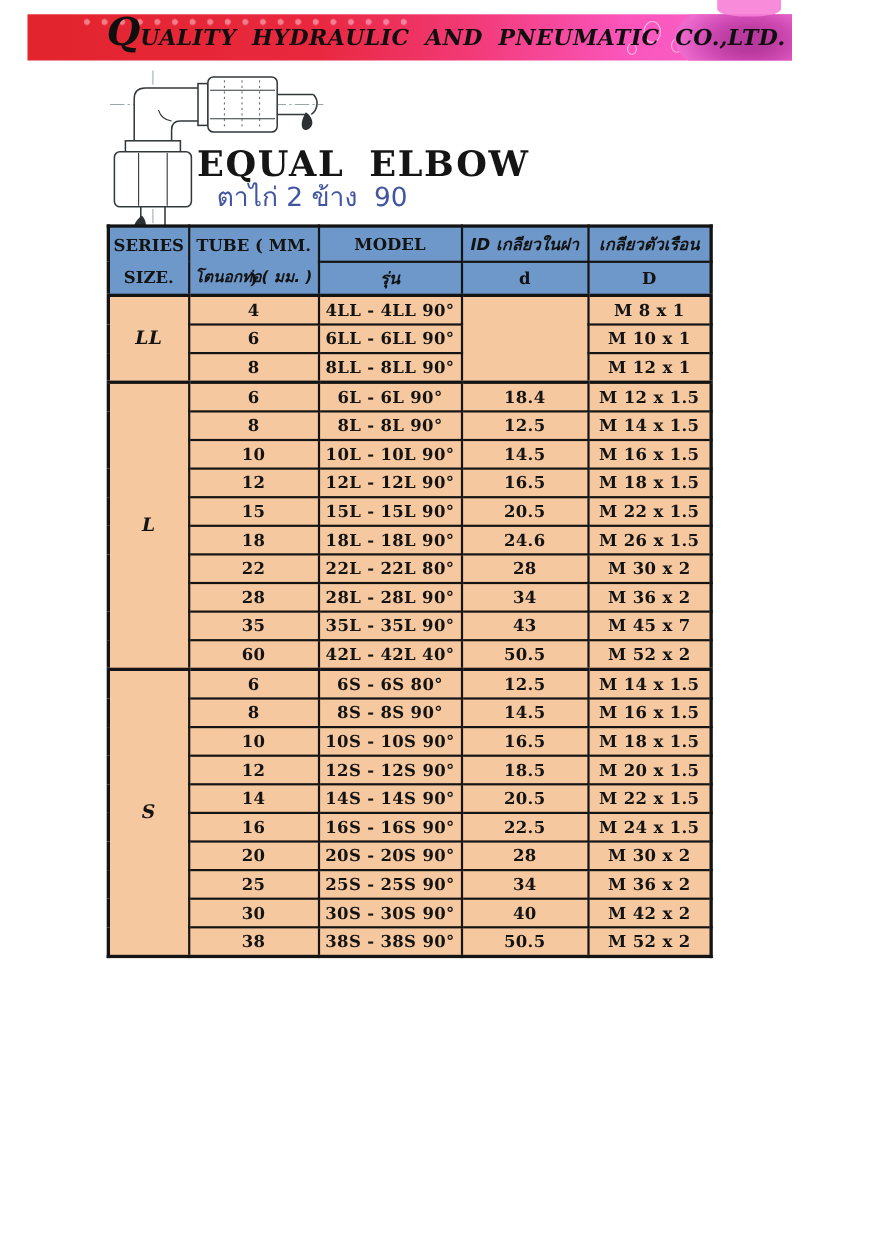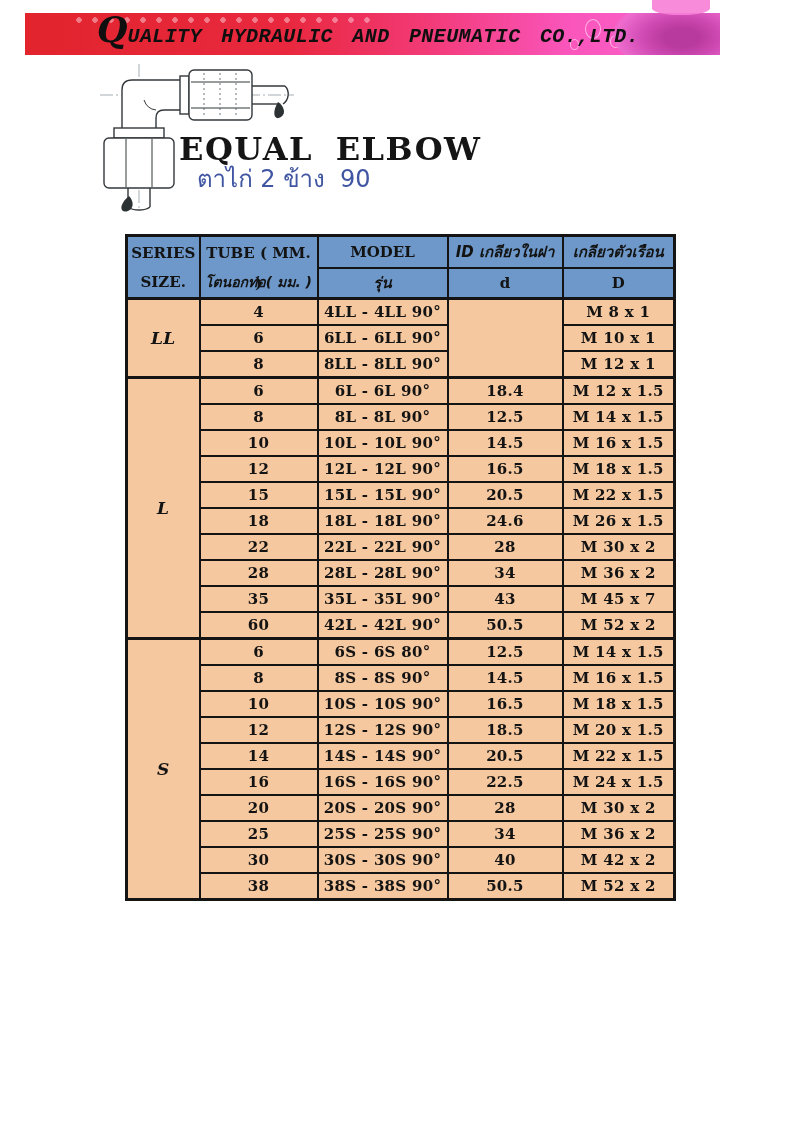--- a/index.html
+++ b/index.html
@@ -27,21 +27,21 @@
   .b4 { left:545px; top:26px; width:7px;  height:9px; }
   .orchid {
     position:absolute; left:588px; top:-14px; width:125px; height:70px; border-radius:50%;
     background:radial-gradient(ellipse at 55% 55%, #b93a9e 0 18%, var(--orchid) 40%, #ef6cce 68%, rgba(247,110,210,0) 74%);
   }
   .banner-textline {
     position:absolute; left:72px; bottom:5px; z-index:3;
     font-style:italic; font-weight:bold; color:#0f0f0f;
   }
   .banner-q    { font-size:35px; }
-  .banner-rest { font-size:20px; letter-spacing:.4px; word-spacing:7px;font-family:Liberation Mono, monospace; }
+  .banner-rest { font-size:20px; letter-spacing:.4px; word-spacing:7px; }
   .orchid-tip {
     position:absolute; left:652px; top:0; width:58px; height:15px;
     background:#f77fd6; border-radius:0 0 45% 45%; opacity:.9;
   }
 
   
   .drawing { position:absolute; left:92px; top:60px; }
 
   
   .title {
@@ -49,24 +49,23 @@
     font-size:32px; font-weight:bold; letter-spacing:1.5px; word-spacing:10px;
   }
   .subtitle {
     position:absolute; left:197px; top:159px; color:var(--subtitle_blue);
     font-size:24px; white-space:pre;
     font-family:"DejaVu Sans", sans-serif;
   }
 
   
   table.spec {
-    position:absolute; left:97px; top:234px; width:548px;
+    position:absolute; left:97px; top:204px; width:548px;
     border-collapse:collapse; table-layout:fixed;
     border:3px solid var(--table_border);
-    margin-left:28px;
   }
   table.spec th, table.spec td {
     border:2px solid var(--table_border);
     text-align:center; vertical-align:middle;
     font-weight:bold; color:#131313; padding:0;
   }
   table.spec thead th { background:var(--header_blue); font-size:15px; }
   thead tr.h1 th { height:30px; }
   thead tr.h2 th { height:28px; }
   thead .thai { font-family:"DejaVu Sans", sans-serif; font-weight:bold; font-size:14px;font-style:italic; }
@@ -215,39 +214,39 @@
         <td>M 22 x 1.5</td>
       </tr>
       <tr>
         <td>18</td>
         <td>18L - 18L 90°</td>
         <td>24.6</td>
         <td>M 26 x 1.5</td>
       </tr>
       <tr>
         <td>22</td>
-        <td>22L - 22L 90°</td>
+        <td>22L - 22L 80°</td>
         <td>28</td>
         <td>M 30 x 2</td>
       </tr>
       <tr>
         <td>28</td>
         <td>28L - 28L 90°</td>
         <td>34</td>
         <td>M 36 x 2</td>
       </tr>
       <tr>
         <td>35</td>
         <td>35L - 35L 90°</td>
         <td>43</td>
         <td>M 45 x 7</td>
       </tr>
       <tr>
         <td>60</td>
-        <td>42L - 42L 90°</td>
+        <td>42L - 42L 40°</td>
         <td>50.5</td>
         <td>M 52 x 2</td>
       </tr>
       <tr class="section-start">
         <td rowspan="10" class="series">S</td>
         <td>6</td>
         <td>6S - 6S 80°</td>
         <td>12.5</td>
         <td>M 14 x 1.5</td>
       </tr>

